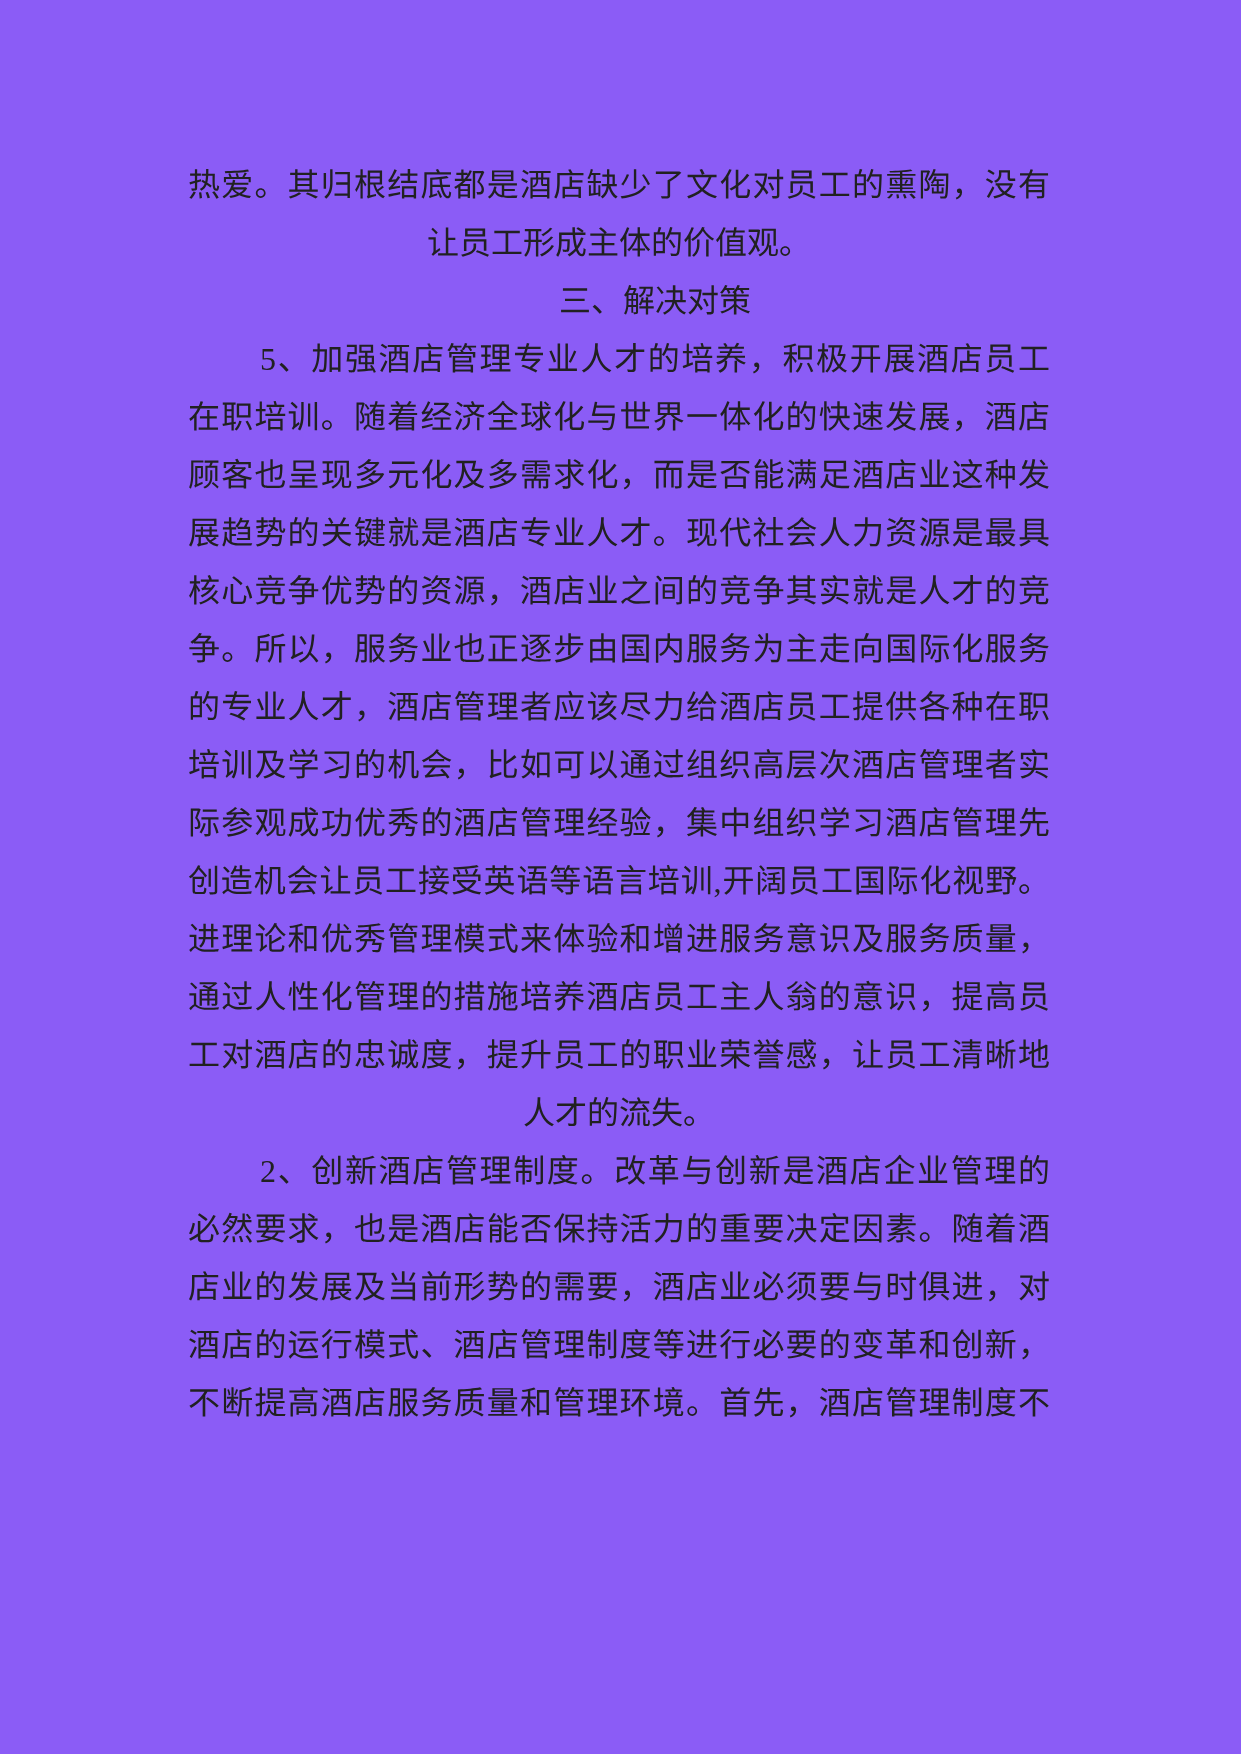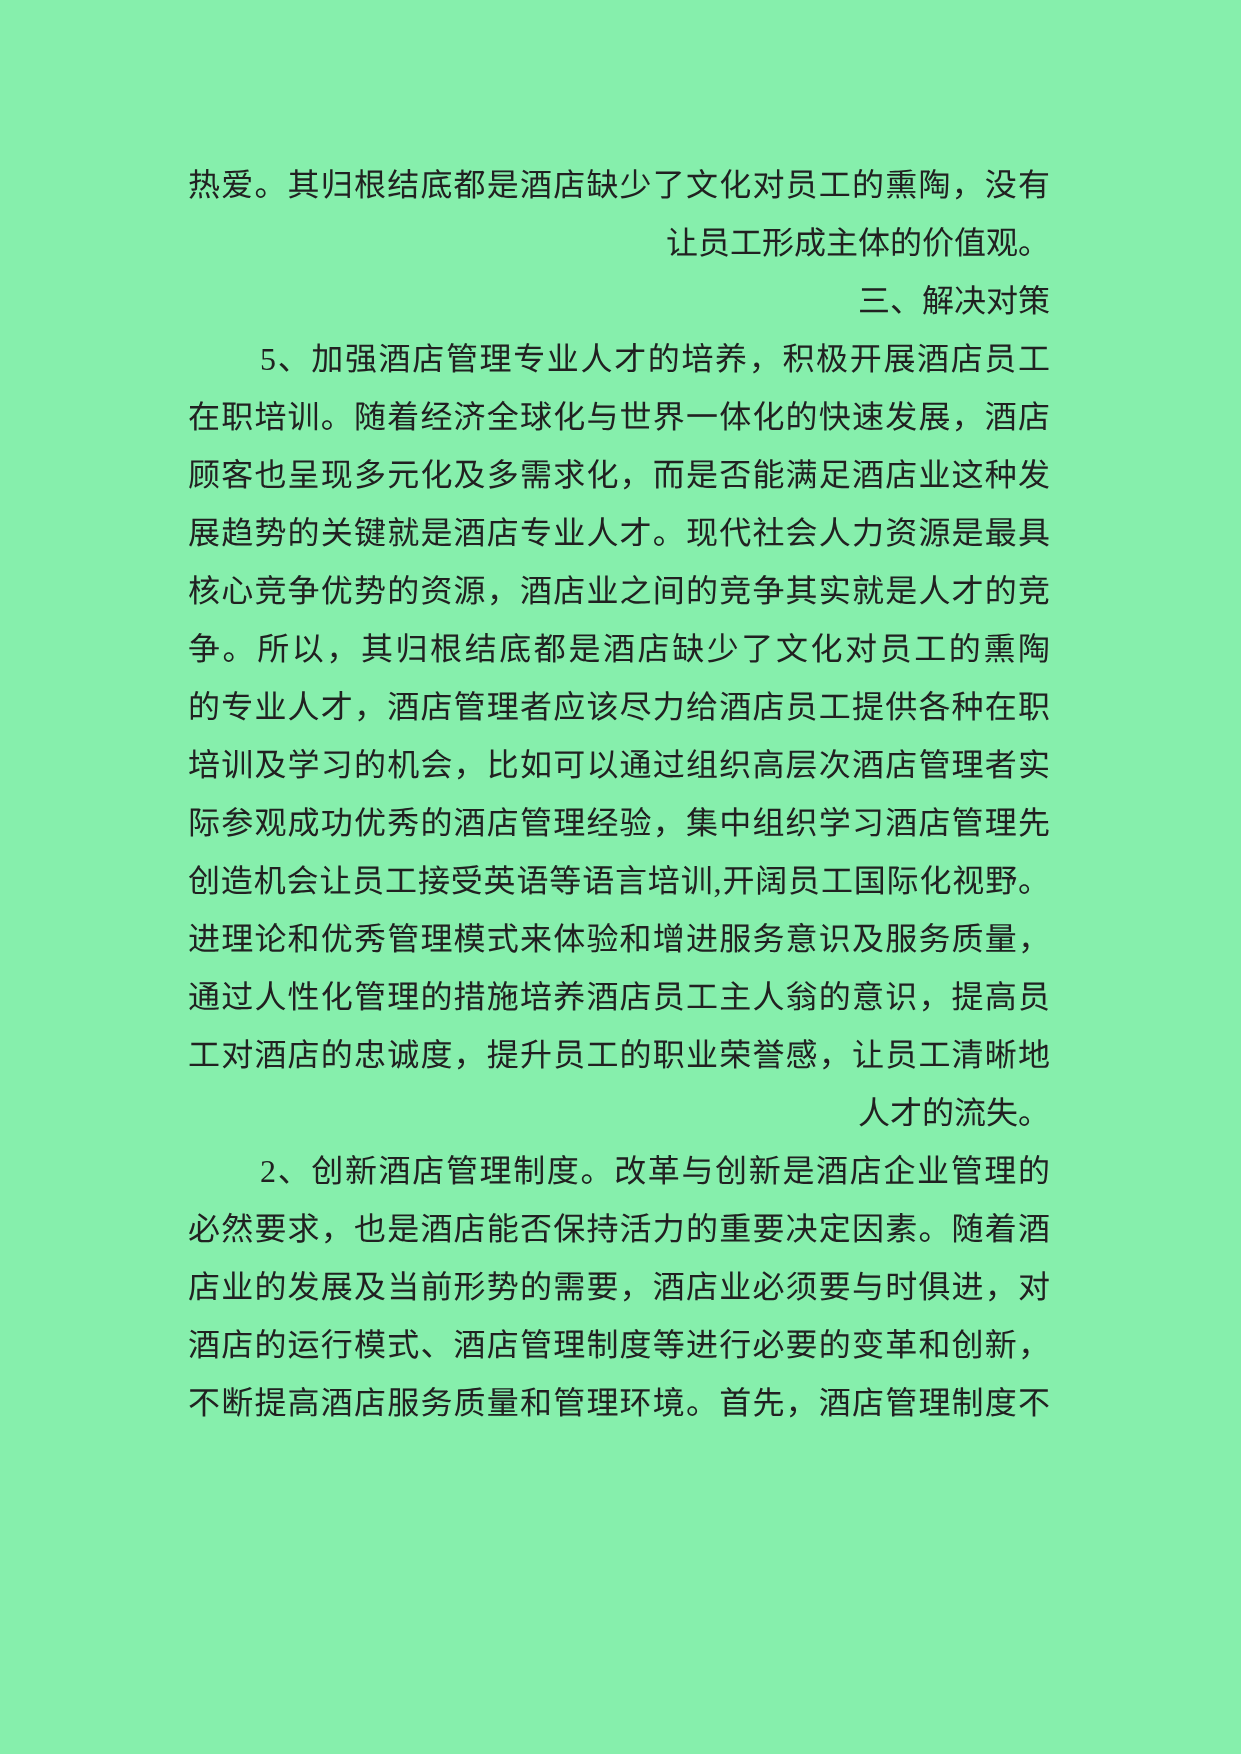--- a/index.html
+++ b/index.html
@@ -4,41 +4,41 @@
 <style>
   html, body {
     margin: 0;
     padding: 0;
     background: #ffffff;
   }
   .page {
     position: relative;
     width: 1241px;
     height: 1754px;
-    background: #86efac;
+    background: #8b5cf6;
     overflow: hidden;
   }
   .text-block {
     position: absolute;
     left: 188px;
     top: 156px;
     width: 862px;
   }
   .para {
     margin: 0;
     padding: 0;
   }
   .line {
     font-family: "Liberation Serif", "DejaVu Serif", serif;
     font-size: 32px;
     line-height: 58px;
     height: 58px;
     color: #212121;
     letter-spacing: 0;
-    text-align: right;
+    text-align: center;
   }
   
   .fill {
     text-align: justify;
     text-align-last: justify;
     text-justify: inter-character;
   }
   
   .indent {
     text-indent: 72px;
@@ -58,21 +58,21 @@
     <div class="para">
       <div class="line indent">三、解决对策</div>
     </div>
 
     <div class="para">
       <div class="line fill indent">5、加强酒店管理专业人才的培养，积极开展酒店员工</div>
       <div class="line fill">在职培训。随着经济全球化与世界一体化的快速发展，酒店</div>
       <div class="line fill">顾客也呈现多元化及多需求化，而是否能满足酒店业这种发</div>
       <div class="line fill">展趋势的关键就是酒店专业人才。现代社会人力资源是最具</div>
       <div class="line fill">核心竞争优势的资源，酒店业之间的竞争其实就是人才的竞</div>
-      <div class="line fill">争。所以，其归根结底都是酒店缺少了文化对员工的熏陶</div>
+      <div class="line fill">争。所以，服务业也正逐步由国内服务为主走向国际化服务</div>
       <div class="line fill">的专业人才，酒店管理者应该尽力给酒店员工提供各种在职</div>
       <div class="line fill">培训及学习的机会，比如可以通过组织高层次酒店管理者实</div>
       <div class="line fill">际参观成功优秀的酒店管理经验，集中组织学习酒店管理先</div>
       <div class="line fill">创造机会让员工接受英语等语言培训,开阔员工国际化视野。</div>
       <div class="line fill">进理论和优秀管理模式来体验和增进服务意识及服务质量，</div>
       <div class="line fill">通过人性化管理的措施培养酒店员工主人翁的意识，提高员</div>
       <div class="line fill">工对酒店的忠诚度，提升员工的职业荣誉感，让员工清晰地</div>
       <div class="line">人才的流失。</div>
     </div>
 

